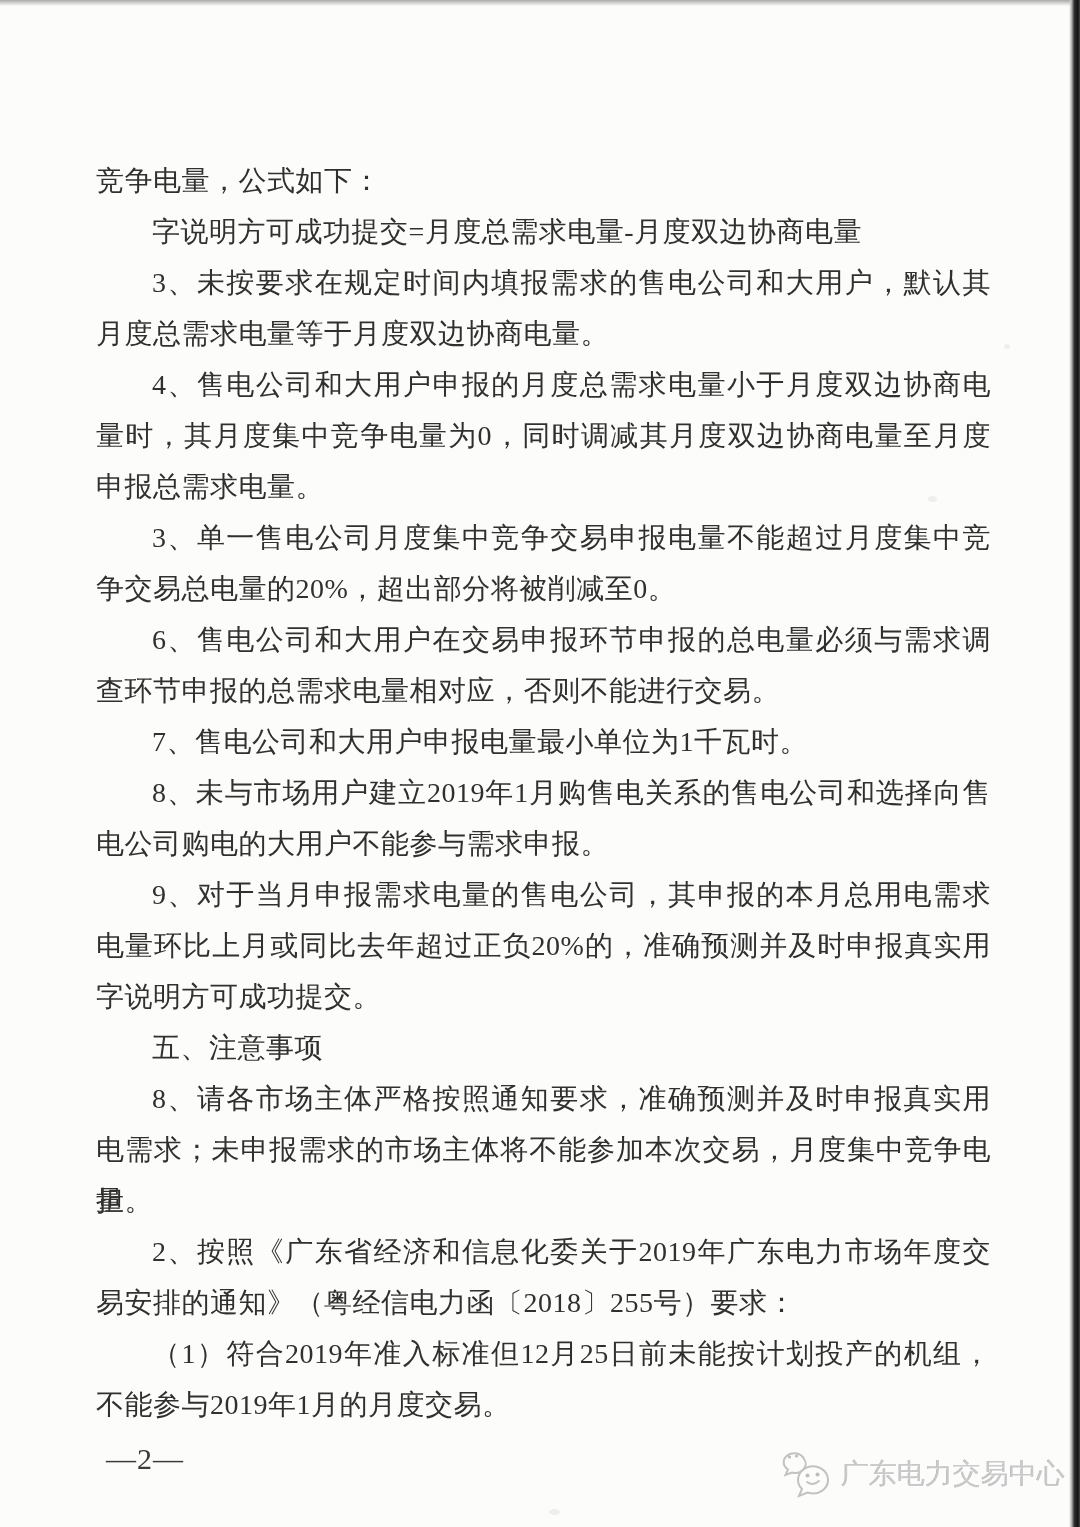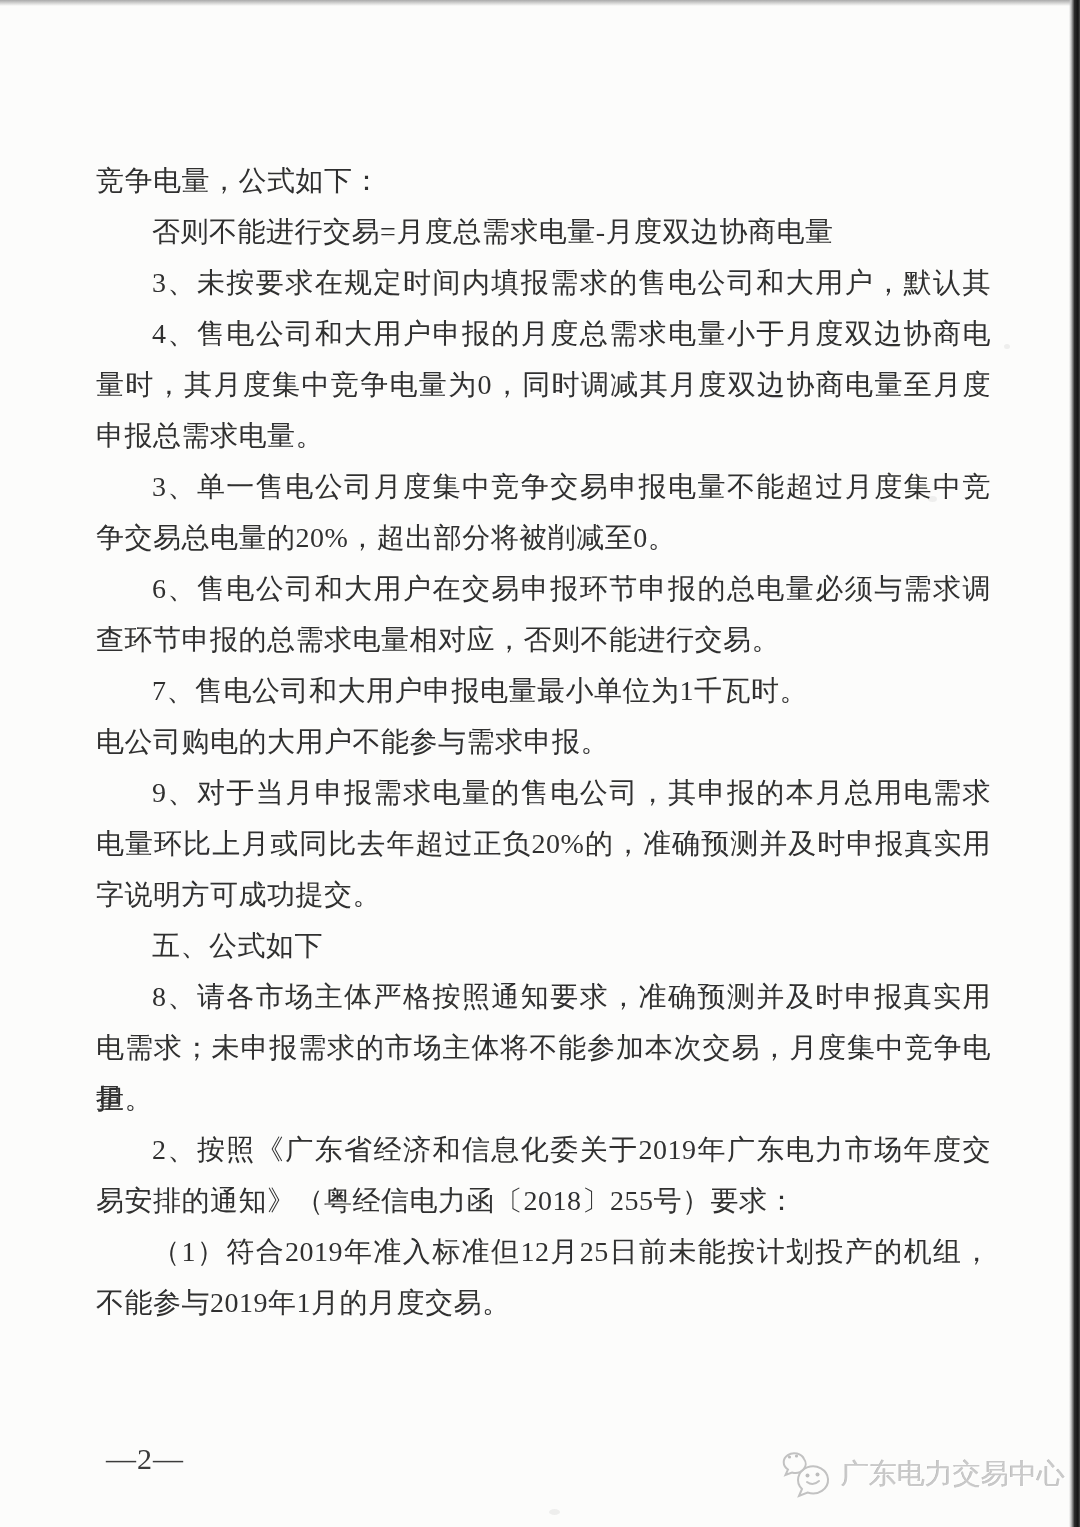--- a/index.html
+++ b/index.html
@@ -68,35 +68,37 @@
 </style>
 </head>
 <body>
 
 <div class="page">
 
   <div class="scan-top"></div>
 
   <div class="doc-body">
       <div class="line">竞争电量，公式如下：</div>
-      <div class="line indent">否则不能进行交易=月度总需求电量-月度双边协商电量</div>
+      <div class="line indent">字说明方可成功提交=月度总需求电量-月度双边协商电量</div>
       <div class="line fill indent">3、未按要求在规定时间内填报需求的售电公司和大用户，默认其</div>
+      <div class="line">月度总需求电量等于月度双边协商电量。</div>
       <div class="line fill indent">4、售电公司和大用户申报的月度总需求电量小于月度双边协商电</div>
       <div class="line fill">量时，其月度集中竞争电量为0，同时调减其月度双边协商电量至月度</div>
       <div class="line">申报总需求电量。</div>
       <div class="line fill indent">3、单一售电公司月度集中竞争交易申报电量不能超过月度集中竞</div>
       <div class="line">争交易总电量的20%，超出部分将被削减至0。</div>
       <div class="line fill indent">6、售电公司和大用户在交易申报环节申报的总电量必须与需求调</div>
       <div class="line">查环节申报的总需求电量相对应，否则不能进行交易。</div>
       <div class="line indent">7、售电公司和大用户申报电量最小单位为1千瓦时。</div>
+      <div class="line fill indent">8、未与市场用户建立2019年1月购售电关系的售电公司和选择向售</div>
       <div class="line">电公司购电的大用户不能参与需求申报。</div>
       <div class="line fill indent">9、对于当月申报需求电量的售电公司，其申报的本月总用电需求</div>
       <div class="line fill">电量环比上月或同比去年超过正负20%的，准确预测并及时申报真实用</div>
       <div class="line">字说明方可成功提交。</div>
-      <div class="line indent">五、公式如下</div>
+      <div class="line indent">五、注意事项</div>
       <div class="line fill indent">8、请各市场主体严格按照通知要求，准确预测并及时申报真实用</div>
       <div class="line fill">电需求；未申报需求的市场主体将不能参加本次交易，月度集中竞争电量</div>
       <div class="line">担。</div>
       <div class="line fill indent">2、按照《广东省经济和信息化委关于2019年广东电力市场年度交</div>
       <div class="line">易安排的通知》（粤经信电力函〔2018〕255号）要求：</div>
       <div class="line fill indent">（1）符合2019年准入标准但12月25日前未能按计划投产的机组，</div>
       <div class="line">不能参与2019年1月的月度交易。</div>
     </div>
 
   <div class="speck s1"></div>

